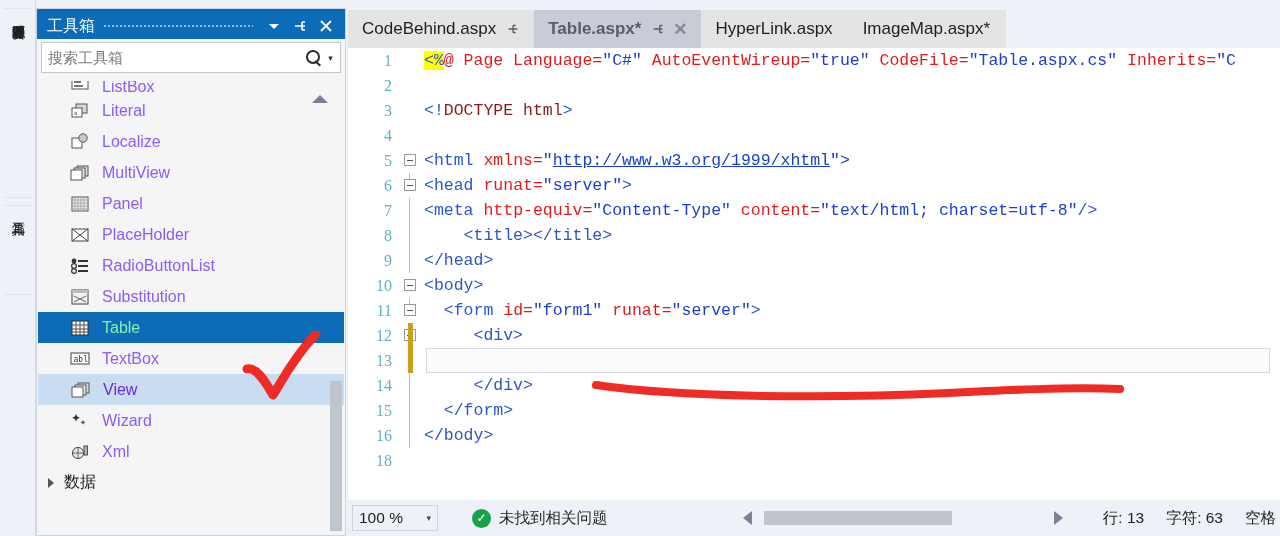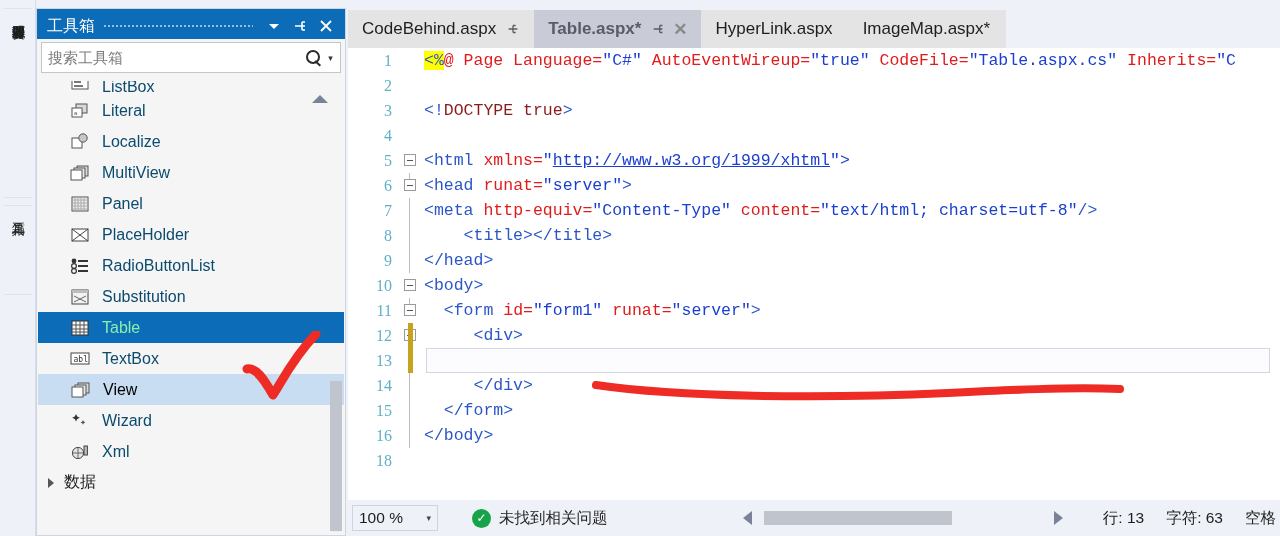--- a/index.html
+++ b/index.html
@@ -86,26 +86,26 @@
     width: 16px; text-align: center; font-size: 9px; color: #333; padding-right: 3px;
   }
 
   
   #tb-list {
     position: absolute; left: 1px; top: 72px; right: 1px; bottom: 1px;
     background: #f5f5f5; overflow: hidden;
   }
   .tb-row {
     display: flex; align-items: center; height: 31px;
-    padding-left: 28px; font-size: 16px; color: #0c4a6e;
+    padding-left: 28px; font-size: 16px; color: #8b5cf6;
     white-space: nowrap;
   }
   .tb-row.clipped { height: 14px; overflow: hidden; align-items: flex-end; }
   .tb-row.selected { background: #0d6cb8; color: #86efac; }
-  .tb-row.hover { background: #c9ddf2; color: #000000; padding-left: 29px; }
+  .tb-row.hover { background: #c9ddf2; color: #6d28d9; padding-left: 29px; }
   .tb-ico {
     width: 28px; height: 22px; margin-right: 8px;
     display: flex; align-items: center; justify-content: center;
     flex: 0 0 28px;
   }
   .tb-label { line-height: 1; }
   .tb-group {
     display: flex; align-items: center; height: 31px;
     padding-left: 10px; font-size: 16px; color: #1b1b1b;
   }
@@ -481,21 +481,21 @@
 
       <div class="cline">
         <span class="lnum">2</span>
         <span class="fold"></span>
         <span class="ctext"></span>
       </div>
 
       <div class="cline">
         <span class="lnum">3</span>
         <span class="fold"></span>
-        <span class="ctext"><span class="tag">&lt;!</span><span class="tagname">DOCTYPE</span><span class="tagname"> true</span><span class="tag">&gt;</span></span>
+        <span class="ctext"><span class="tag">&lt;!</span><span class="tagname">DOCTYPE</span><span class="tagname"> html</span><span class="tag">&gt;</span></span>
       </div>
 
       <div class="cline">
         <span class="lnum">4</span>
         <span class="fold"></span>
         <span class="ctext"></span>
       </div>
 
       <div class="cline">
         <span class="lnum">5</span>

